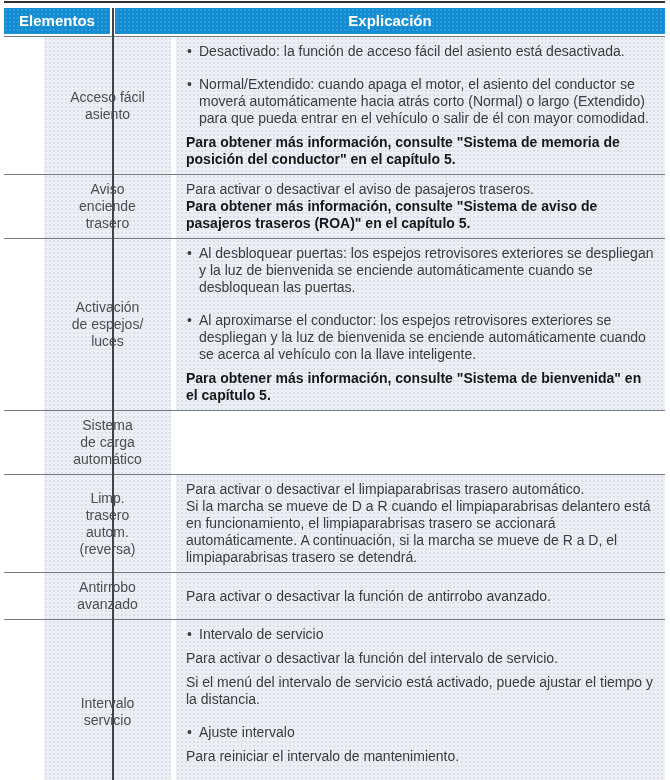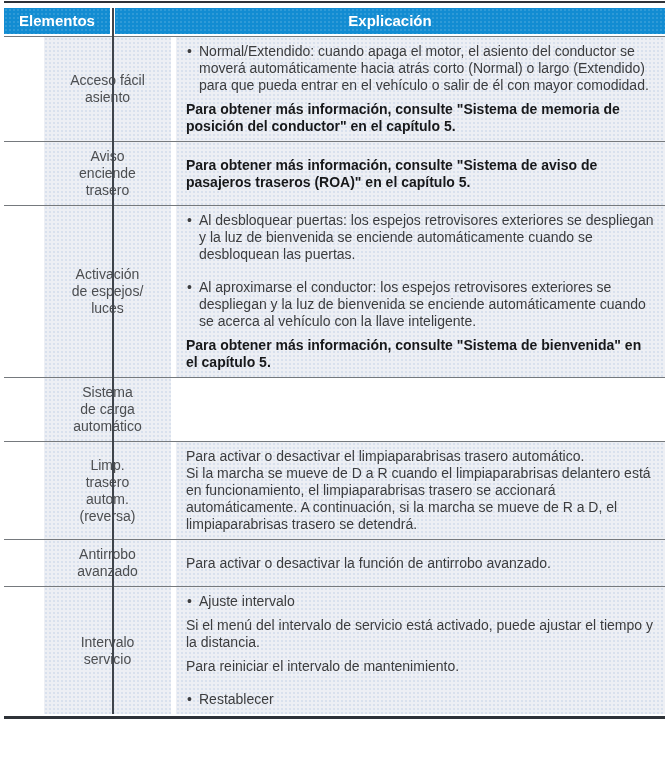--- a/index.html
+++ b/index.html
@@ -95,30 +95,32 @@
 
       <div class="hrow">
         <div class="hcell hcol1">Elementos</div>
         <div class="hcell hcol2">Explicación</div>
       </div>
 
       <div class="row">
         <div class="cel cellbg">Acceso fácil
 asiento</div>
         <div class="cex cellbg">
+          <div class="blk bullet">Desactivado: la función de acceso fácil del asiento está desactivada.</div>
           <div class="blk bullet">Normal/Extendido: cuando apaga el motor, el asiento del conductor se moverá automáticamente hacia atrás corto (Normal) o largo (Extendido) para que pueda entrar en el vehículo o salir de él con mayor comodidad.</div>
           <div class="blk bold">Para obtener más información, consulte "Sistema de memoria de posición del conductor" en el capítulo 5.</div>
         </div>
       </div>
 
       <div class="row">
         <div class="cel cellbg">Aviso
 enciende
 trasero</div>
         <div class="cex cellbg">
+          <div class="blk">Para activar o desactivar el aviso de pasajeros traseros.</div>
           <div class="blk bold tight">Para obtener más información, consulte "Sistema de aviso de pasajeros traseros (ROA)" en el capítulo 5.</div>
         </div>
       </div>
 
       <div class="row">
         <div class="cel cellbg">Activación
 de espejos/
 luces</div>
         <div class="cex cellbg">
           <div class="blk bullet">Al desbloquear puertas: los espejos retrovisores exteriores se despliegan y la luz de bienvenida se enciende automáticamente cuando se desbloquean las puertas.</div>
@@ -149,22 +151,24 @@
 avanzado</div>
         <div class="cex cellbg">
           <div class="blk">Para activar o desactivar la función de antirrobo avanzado.</div>
         </div>
       </div>
 
       <div class="row">
         <div class="cel cellbg">Intervalo
 servicio</div>
         <div class="cex cellbg">
+          <div class="blk bullet">Intervalo de servicio</div>
+          <div class="blk">Para activar o desactivar la función del intervalo de servicio.</div>
+          <div class="blk">Si el menú del intervalo de servicio está activado, puede ajustar el tiempo y la distancia.</div>
           <div class="blk bullet">Ajuste intervalo</div>
-          <div class="blk">Si el menú del intervalo de servicio está activado, puede ajustar el tiempo y la distancia.</div>
           <div class="blk">Para reiniciar el intervalo de mantenimiento.</div>
           <div class="blk bullet">Restablecer</div>
         </div>
       </div>
 
     </div>
   </div>
 </div>
 
 </body></html>

